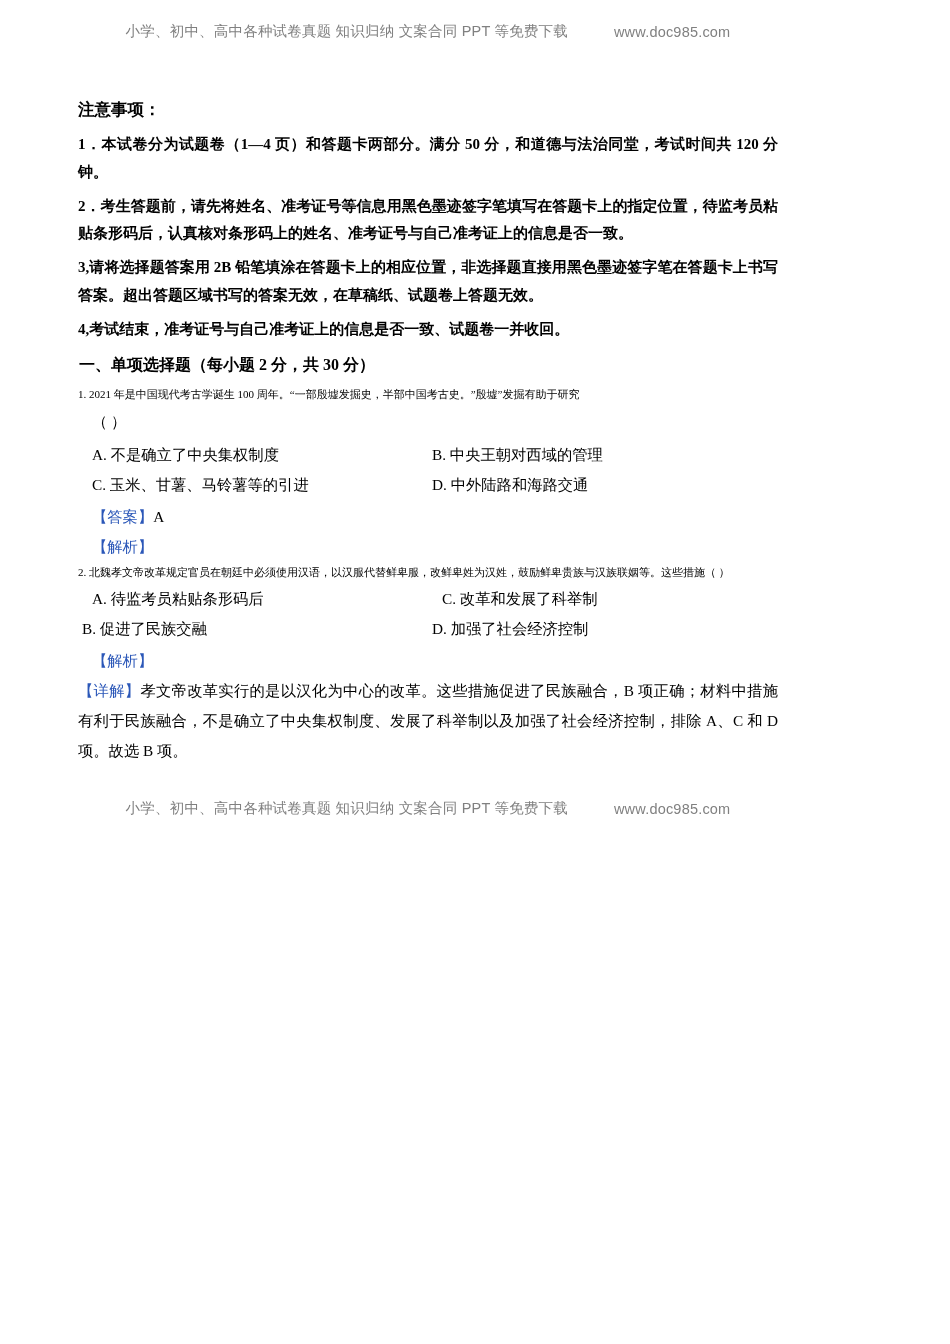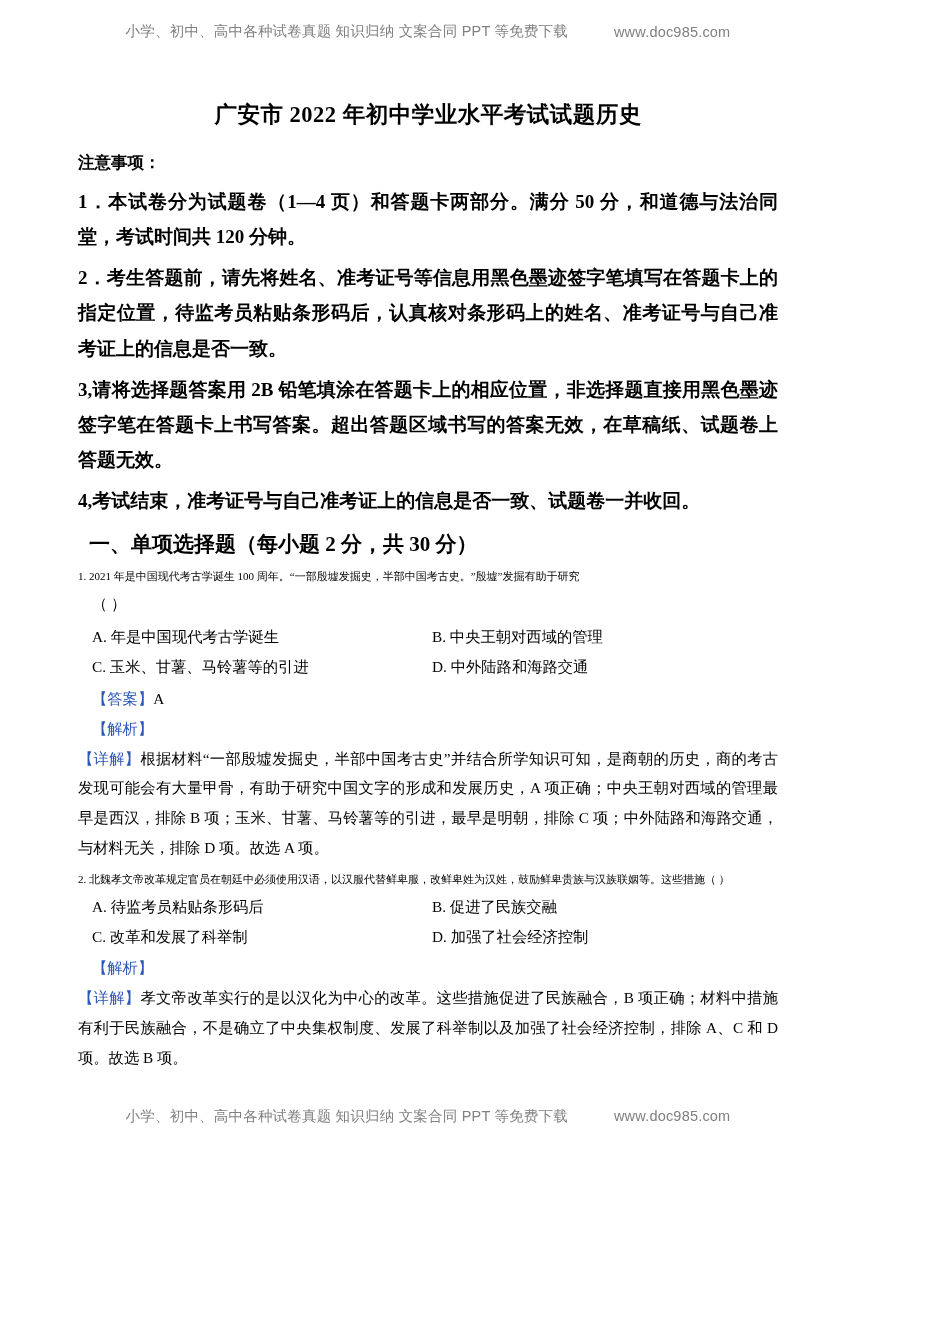--- a/index.html
+++ b/index.html
@@ -45,30 +45,30 @@
     font-weight: bold;
     letter-spacing: 0.5px;
     margin: 0 0 22px 0;
   }
   .notice-head {
     font-size: 16.5px;
     font-weight: bold;
     margin: 0 0 10px 0;
   }
   .bold-para {
-    font-size: 19px;
+    font-size: 15px;
     font-weight: bold;
     line-height: 1.85;
     margin: 0 0 6px 0;
     text-align: justify;
   }
   .section-head {
-    font-size: 21px;
+    font-size: 16px;
     font-weight: bold;
-    margin: 12px 0 8px 11px;
+    margin: 12px 0 8px 1px;
   }
   .q-stem {
     font-size: 11px;
     line-height: 1.9;
     margin: 0 0 2px 0;
     text-align: justify;
   }
   .q-stem-indent {
     font-size: 15.3px;
     line-height: 1.9;
@@ -108,51 +108,49 @@
 </head>
 <body>
 
 <div class="page">
 
   <div class="header-strip">
     <span>小学、初中、高中各种试卷真题  知识归纳  文案合同  PPT 等免费下载</span>
     <span>www.doc985.com</span>
   </div>
 
-  <h1 class="doc-title">广安市 2022 年初中学业水平考试试题历史</h1>
 
   <div class="notice-head">注意事项：</div>
 
   <p class="bold-para">1．本试卷分为试题卷（1—4 页）和答题卡两部分。满分 50 分，和道德与法治同堂，考试时间共 120 分钟。</p>
   <p class="bold-para">2．考生答题前，请先将姓名、准考证号等信息用黑色墨迹签字笔填写在答题卡上的指定位置，待监考员粘贴条形码后，认真核对条形码上的姓名、准考证号与自己准考证上的信息是否一致。</p>
   <p class="bold-para">3,请将选择题答案用 2B 铅笔填涂在答题卡上的相应位置，非选择题直接用黑色墨迹签字笔在答题卡上书写答案。超出答题区域书写的答案无效，在草稿纸、试题卷上答题无效。</p>
   <p class="bold-para">4,考试结束，准考证号与自己准考证上的信息是否一致、试题卷一并收回。</p>
 
   <div class="section-head">一、单项选择题（每小题 2 分，共 30 分）</div>
 
   <div>
     <p class="q-stem">1. 2021 年是中国现代考古学诞生 100 周年。“一部殷墟发掘史，半部中国考古史。”殷墟”发掘有助于研究</p>
     <p class="q-stem-indent">（   ）</p>
     <div class="options">
-      <div class="opt left">A. 年是中国现代考古学诞生</div>
+      <div class="opt left">A. 不是确立了中央集权制度</div>
       <div class="opt right">B. 中央王朝对西域的管理</div>
       <div class="opt left">C. 玉米、甘薯、马铃薯等的引进</div>
       <div class="opt right">D. 中外陆路和海路交通</div>
     </div>
     <p class="ans-line"><span class="blue">【答案】</span><span class="black">A</span></p>
     <p class="ans-line">【解析】</p>
-    <p class="explain"><span class="tag">【详解】</span><span>根据材料“一部殷墟发掘史，半部中国考古史”并结合所学知识可知，是商朝的历史，商的考古发现可能会有大量甲骨，有助于研究中国文字的形成和发展历史，A 项正确；中央王朝对西域的管理最早是西汉，排除 B 项；玉米、甘薯、马铃薯等的引进，最早是明朝，排除 C 项；中外陆路和海路交通，与材料无关，排除 D 项。故选 A 项。</span></p>
   </div>
 
   <div>
     <p class="q-stem">2. 北魏孝文帝改革规定官员在朝廷中必须使用汉语，以汉服代替鲜卑服，改鲜卑姓为汉姓，鼓励鲜卑贵族与汉族联姻等。这些措施（   ）</p>
     <div class="options">
       <div class="opt left">A. 待监考员粘贴条形码后</div>
+      <div class="opt left">C. 改革和发展了科举制</div>
       <div class="opt right">B. 促进了民族交融</div>
-      <div class="opt left">C. 改革和发展了科举制</div>
       <div class="opt right">D. 加强了社会经济控制</div>
     </div>
     <p class="ans-line">【解析】</p>
     <p class="explain"><span class="tag">【详解】</span><span>孝文帝改革实行的是以汉化为中心的改革。这些措施促进了民族融合，B 项正确；材料中措施有利于民族融合，不是确立了中央集权制度、发展了科举制以及加强了社会经济控制，排除 A、C 和 D 项。故选 B 项。</span></p>
   </div>
 
   <div class="footer-strip">
     <span>小学、初中、高中各种试卷真题  知识归纳  文案合同  PPT 等免费下载</span>
     <span>www.doc985.com</span>
   </div>

